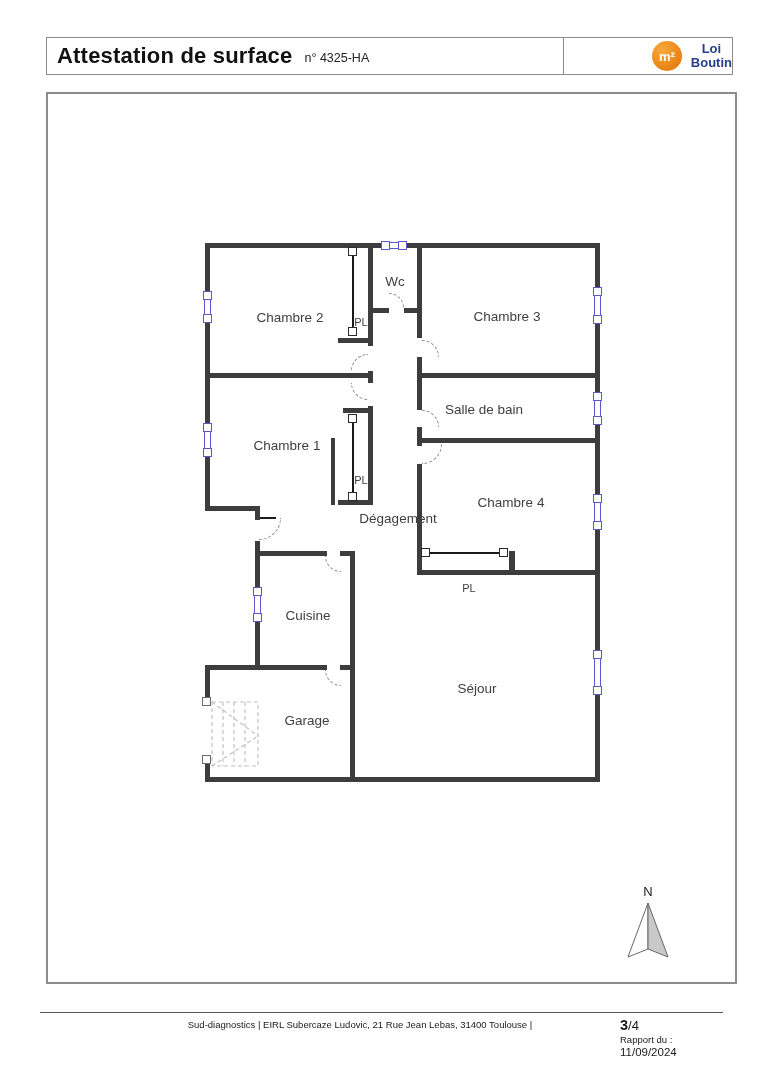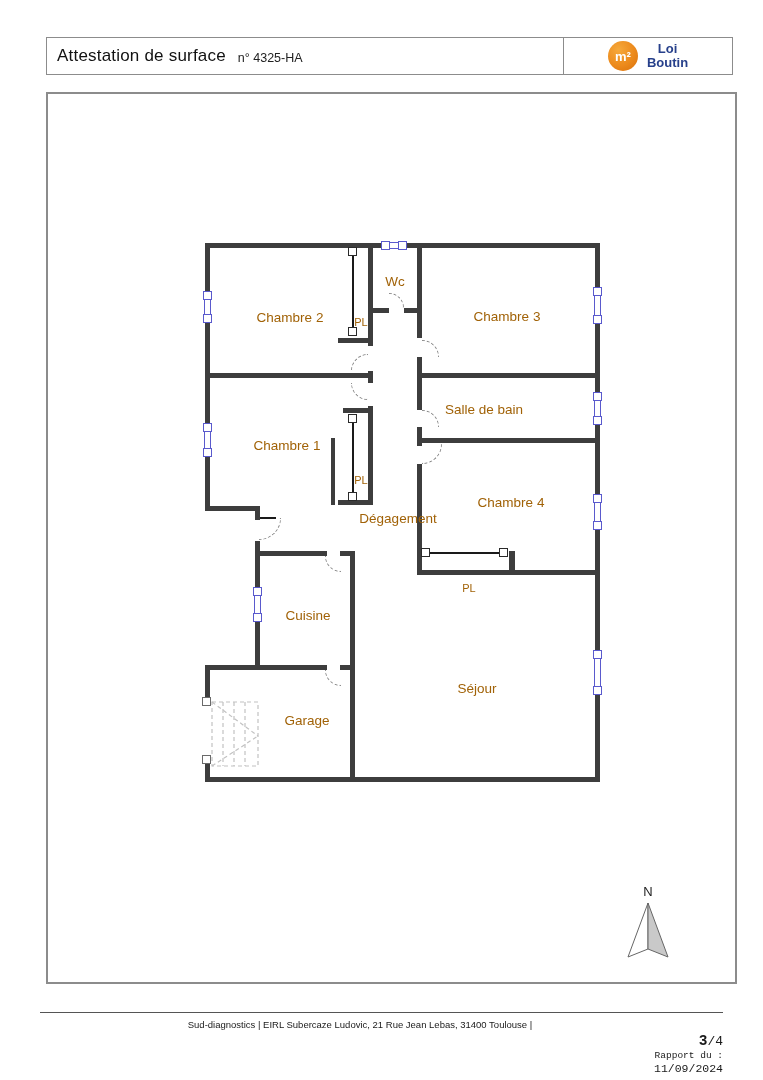--- a/index.html
+++ b/index.html
@@ -6,23 +6,23 @@
   body{
     width:763px;height:1080px;position:relative;background:#ffffff;
     font-family:"Liberation Sans",sans-serif;overflow:hidden;
   }
   
   .header{
     position:absolute;left:46px;top:37px;width:687px;height:38px;
     border:1.5px solid #8c8c8c;box-sizing:border-box;display:flex;align-items:stretch;background:#fff;
   }
   .header-left{flex:1;display:flex;align-items:center;padding-left:10px;}
-  .doc-title{font-size:17px;font-weight:normal;color:#111;letter-spacing:.2px;}
+  .doc-title{font-size:22px;font-weight:bold;color:#111;letter-spacing:.2px;}
   .doc-number{font-size:12.5px;color:#222;margin-left:12px;margin-top:3px;}
-  .logo-cell{width:168px;border-left:1.5px solid #8c8c8c;display:flex;align-items:center;justify-content:center;gap:9px;}
+  .logo-cell{width:168px;border-left:1.5px solid #8c8c8c;display:flex;align-items:center;justify-content:flex-end;gap:9px;}
   .logo-circle{
     width:30px;height:30px;border-radius:50%;
     background:radial-gradient(circle at 35% 30%, #f6a93b 0%, #ec8a1c 55%, #d96f0a 100%);
     color:#fff;font-size:13px;font-weight:bold;display:flex;align-items:center;justify-content:center;
   }
   .logo-text{color:#27408b;font-weight:bold;font-size:13px;line-height:14px;text-align:center;}
   
   .plan-box{
     position:absolute;left:46px;top:92px;width:691px;height:892px;
     border:2px solid #8c8c8c;box-sizing:border-box;background:#fff;
@@ -36,32 +36,32 @@
   .arc-tl{border-top:1.5px dashed #8a8a8a;border-left:1.5px dashed #8a8a8a;border-top-left-radius:100% 100%;}
   .arc-tr{border-top:1.5px dashed #8a8a8a;border-right:1.5px dashed #8a8a8a;border-top-right-radius:100% 100%;}
   .arc-bl{border-bottom:1.5px dashed #8a8a8a;border-left:1.5px dashed #8a8a8a;border-bottom-left-radius:100% 100%;}
   .arc-br{border-bottom:1.5px dashed #8a8a8a;border-right:1.5px dashed #8a8a8a;border-bottom-right-radius:100% 100%;}
   .vwin{position:absolute;display:flex;flex-direction:column;align-items:center;z-index:3;}
   .hwin{position:absolute;display:flex;flex-direction:row;align-items:center;z-index:3;}
   .wsq{width:9px;height:9px;background:#fff;border:1.5px solid #5a5acd;box-sizing:border-box;flex:0 0 auto;}
   .vwin .rail{flex:1 1 auto;width:7px;background:#fff;border-left:1.5px solid #5a5acd;border-right:1.5px solid #5a5acd;box-sizing:border-box;}
   .hwin .rail{flex:1 1 auto;height:7px;background:#fff;border-top:1.5px solid #5a5acd;border-bottom:1.5px solid #5a5acd;box-sizing:border-box;}
   .room-label{
-    position:absolute;transform:translate(-50%,-50%);color:#a16207;
+    position:absolute;transform:translate(-50%,-50%);color:#404040;
     font-size:13.5px;white-space:nowrap;z-index:4;
   }
   .pl-label{font-size:11px;margin-top:24px;}
   .stairs{position:absolute;z-index:1;}
   
   .compass{position:absolute;left:618px;top:884px;width:60px;height:86px;text-align:center;z-index:4;}
   .compass-n{font-size:13px;color:#222;}
   
   .footer{position:absolute;left:40px;top:1012px;width:683px;border-top:1.5px solid #555;}
   .footer-center{position:absolute;left:85px;top:5px;width:470px;text-align:center;color:#1a1a1a;font-size:9.5px;line-height:13.5px;}
-  .footer-right{position:absolute;left:580px;top:20px;width:103px;text-align:right;color:#1a1a1a;font-family:Liberation Mono, monospace;}
+  .footer-right{position:absolute;left:580px;top:4px;width:103px;text-align:left;color:#1a1a1a;}
   .page-num{font-size:13px;}
   .page-num b{font-size:14.5px;}
   .report-label{font-size:9.5px;margin-top:1px;}
   .report-date{font-size:11.5px;margin-top:1px;}
 </style>
 </head>
 <body>
 
 <div class="header">
   <div class="header-left">

